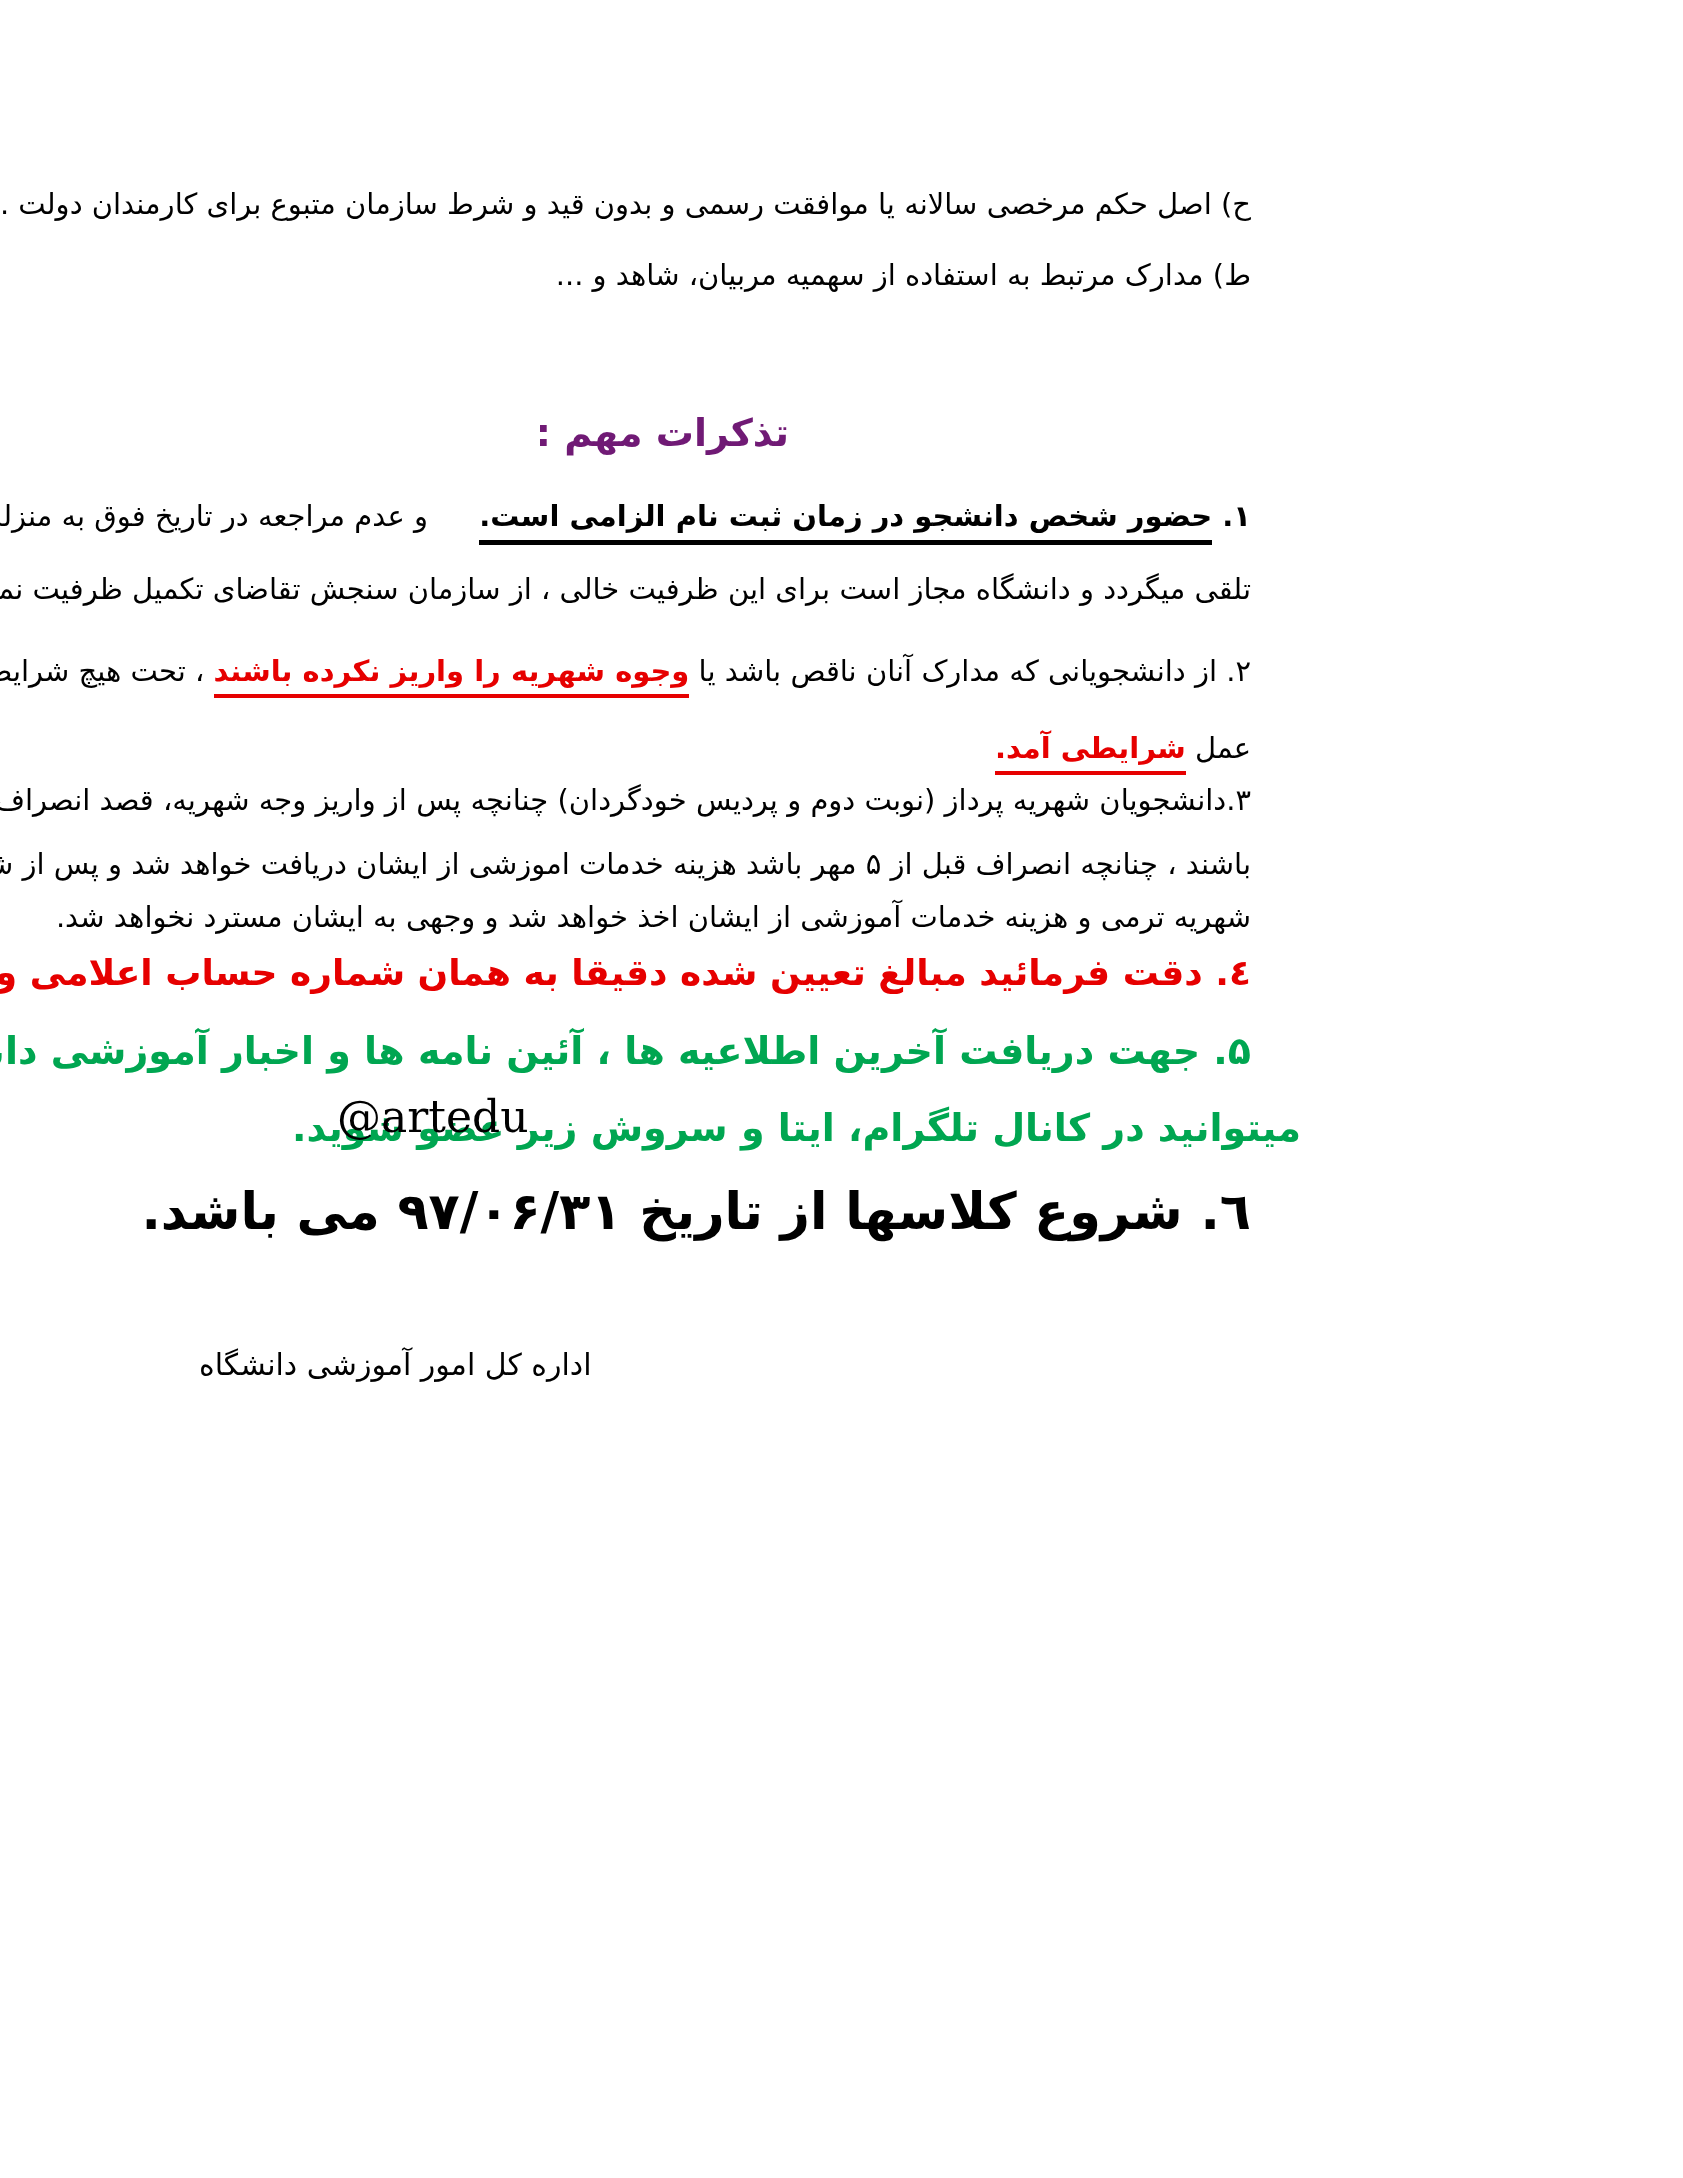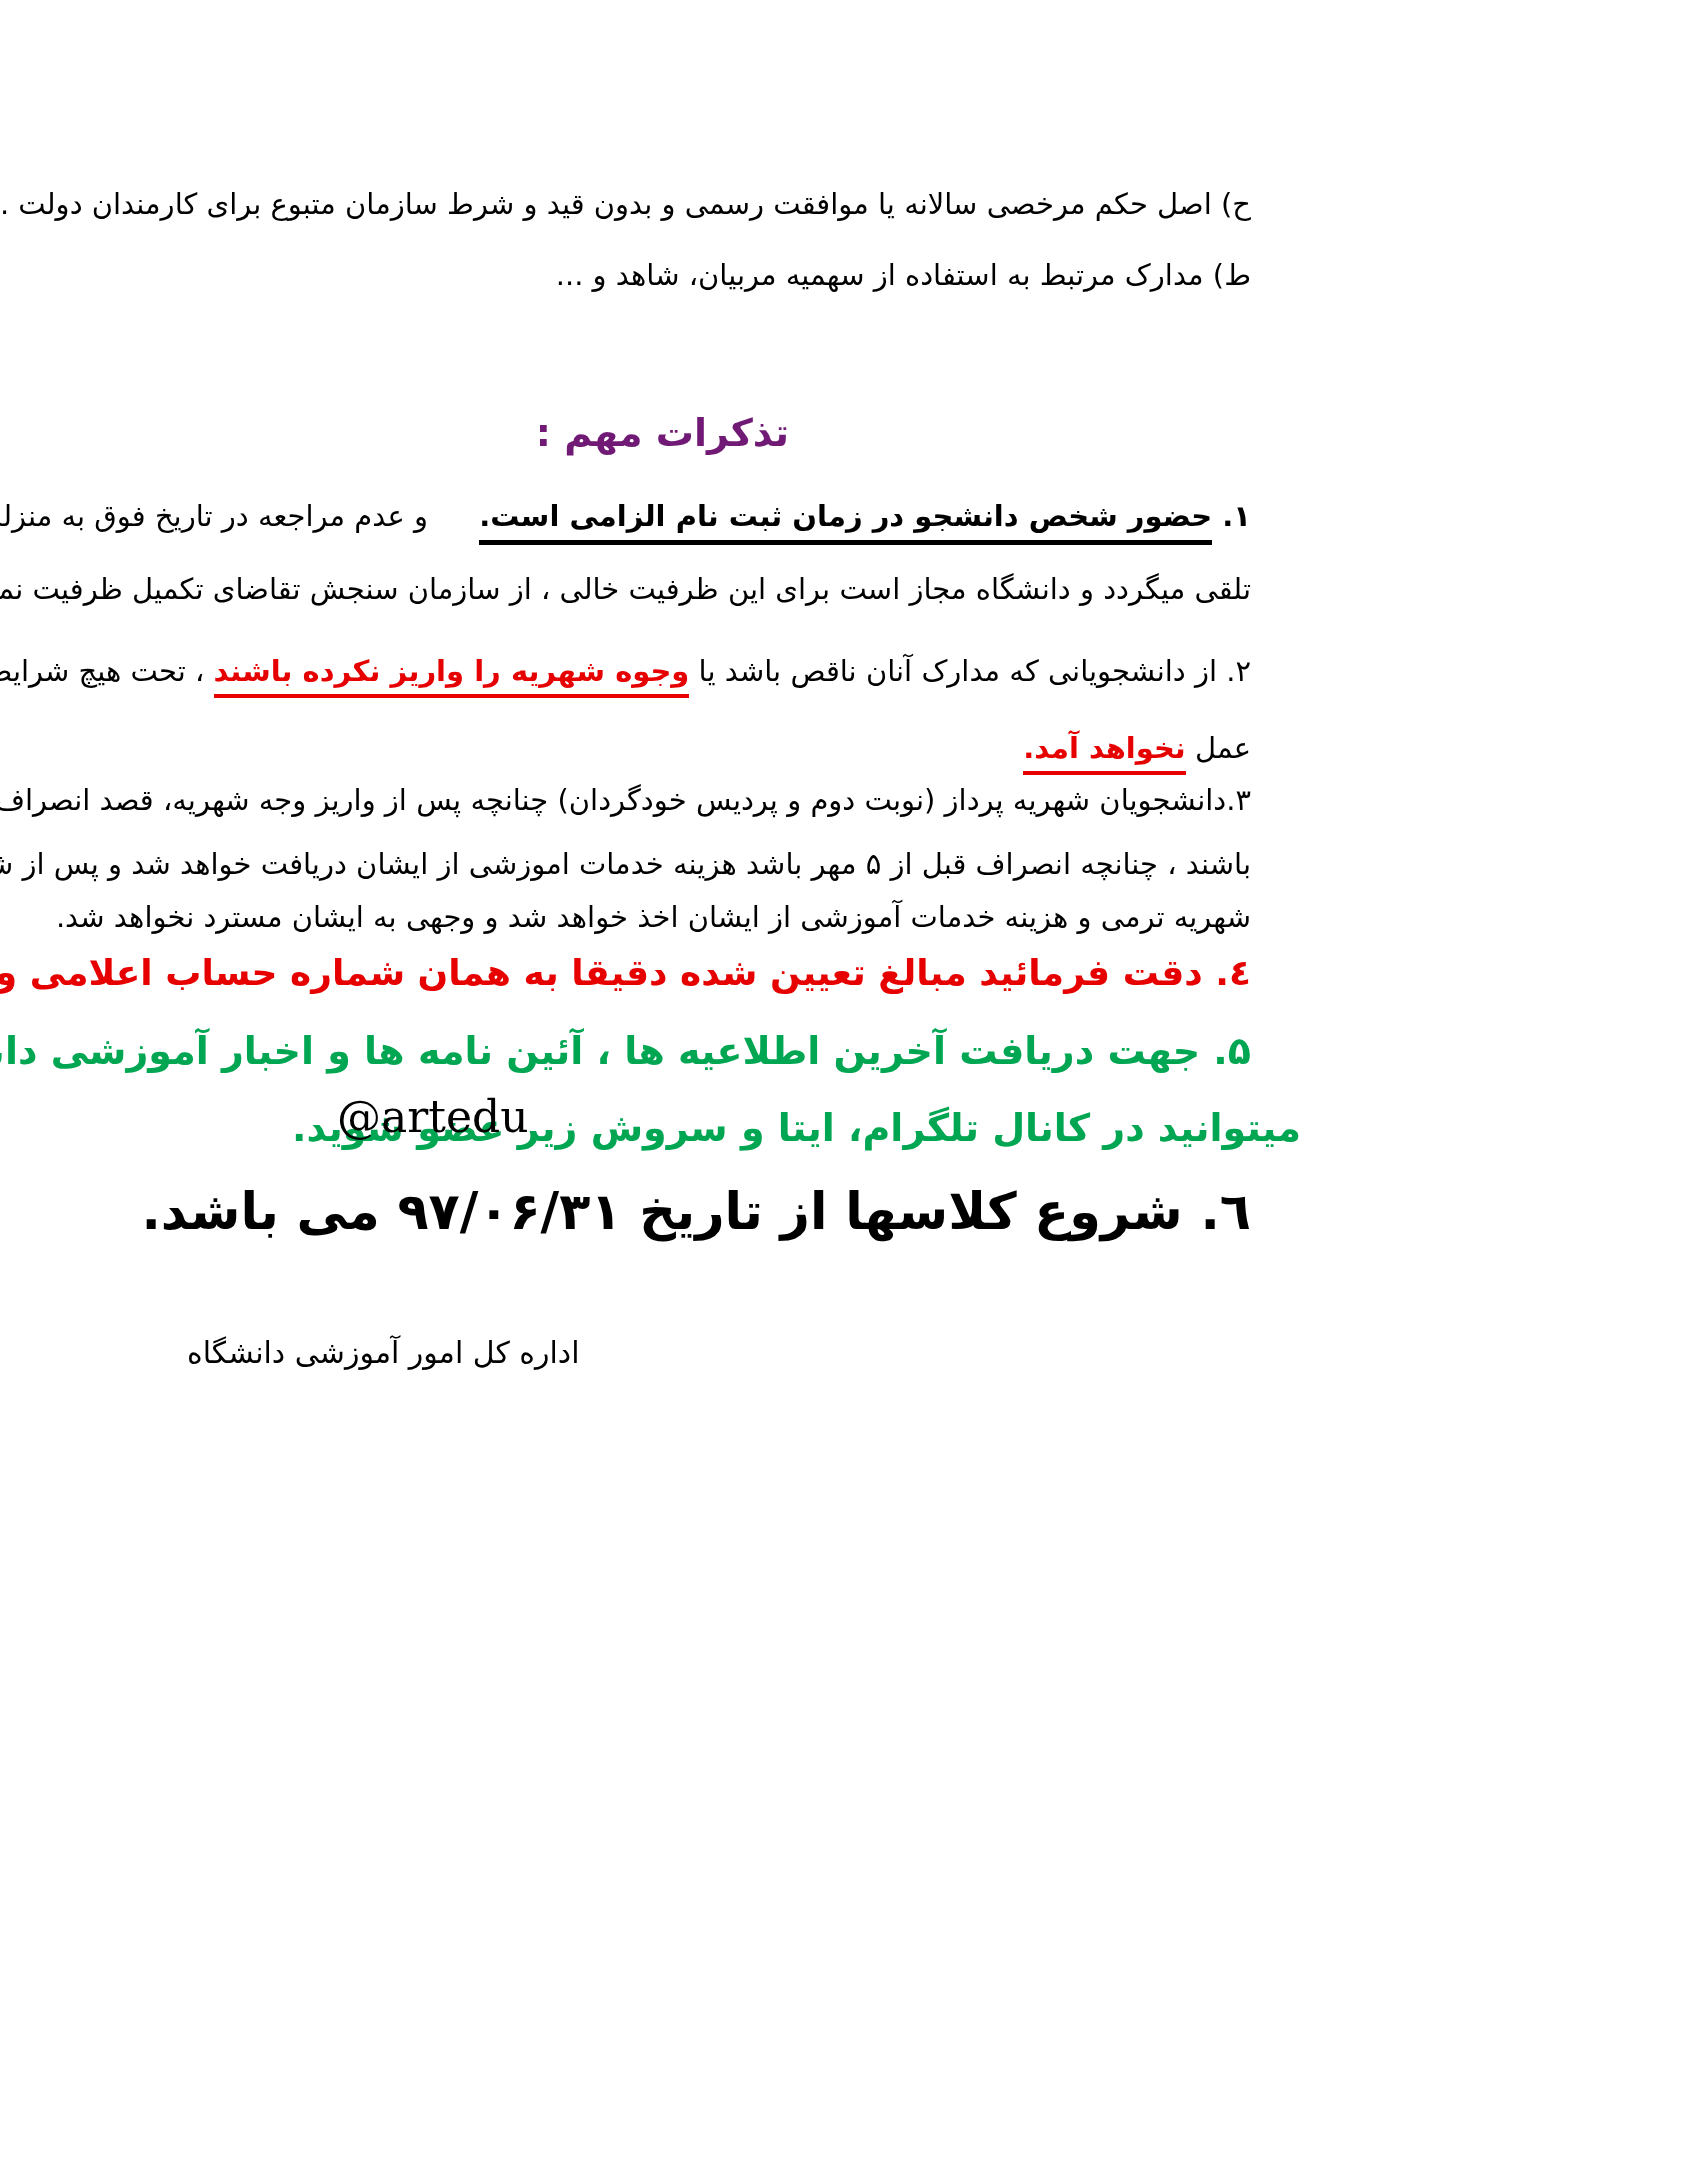--- a/index.html
+++ b/index.html
@@ -58,21 +58,21 @@
     direction: ltr;
     font-family: "DejaVu Serif", serif;
     font-size: 44px;
     color: #000000;
     white-space: nowrap;
   }
   .signature {
     position: absolute;
     left: 183px;
     top: 1331px;
-    margin: 4px;
+    margin: 16px;
     direction: rtl;
     white-space: nowrap;
     font-size: 30px;
     color: #000000;
   }
 </style>
 </head>
 <body>
 
 <div class="page">
@@ -82,21 +82,21 @@
   <p class="line" style="top:257px">ط) مدارک مرتبط به استفاده از سهمیه مربیان، شاهد و ...</p>
 
   <h2 class="heading">تذکرات مهم :</h2>
 
   <p class="line" style="top:498px"><span class="bold">۱. </span><span class="u-black">حضور شخص دانشجو در زمان ثبت نام الزامی است.</span><span> و عدم مراجعه در تاریخ فوق به منزله انصراف از تحصیل</span></p>
 
   <p class="line" style="top:571px">تلقی میگردد و دانشگاه مجاز است برای این ظرفیت خالی ، از سازمان سنجش تقاضای تکمیل ظرفیت نماید.</p>
 
   <p class="line" style="top:653px"><span>۲. از دانشجویانی که مدارک آنان ناقص باشد یا </span><span class="u-red">وجوه شهریه را واریز نکرده باشند</span><span> ، تحت هیچ شرایطی ثبت نام به</span></p>
 
-  <p class="line" style="top:730px"><span>عمل </span><span class="u-red">نخواهد آمد.</span></p>
+  <p class="line" style="top:730px"><span>عمل </span><span class="u-red">شرایطی آمد.</span></p>
 
   <p class="line" style="top:782px">۳.دانشجویان شهریه پرداز (نوبت دوم و پردیس خودگردان) چنانچه پس از واریز وجه شهریه، قصد انصراف داشته</p>
 
   <p class="line" style="top:846px">باشند ، چنانچه انصراف قبل از ۵ مهر باشد هزینه خدمات اموزشی از ایشان دریافت خواهد شد و پس از ششم مهر ،</p>
 
   <p class="line" style="top:899px">شهریه ترمی و هزینه خدمات آموزشی از ایشان اخذ خواهد شد و وجهی به ایشان مسترد نخواهد شد.</p>
 
   <p class="line red-line" style="top:950px">٤. دقت فرمائید مبالغ تعیین شده دقیقا به همان شماره حساب اعلامی واریز گردد.</p>
 
   <p class="line green-line" style="top:1028px">۵. جهت دریافت آخرین اطلاعیه ها ، آئین نامه ها و اخبار آموزشی دانشگاه هنر</p>

